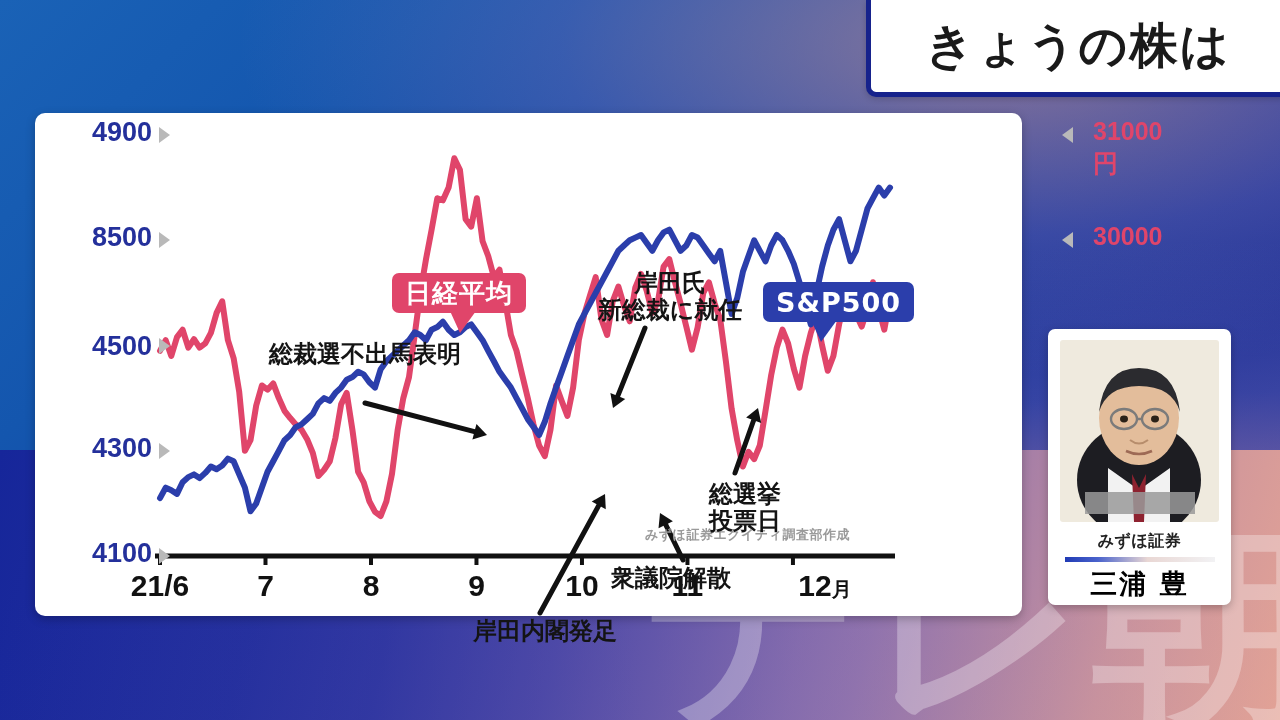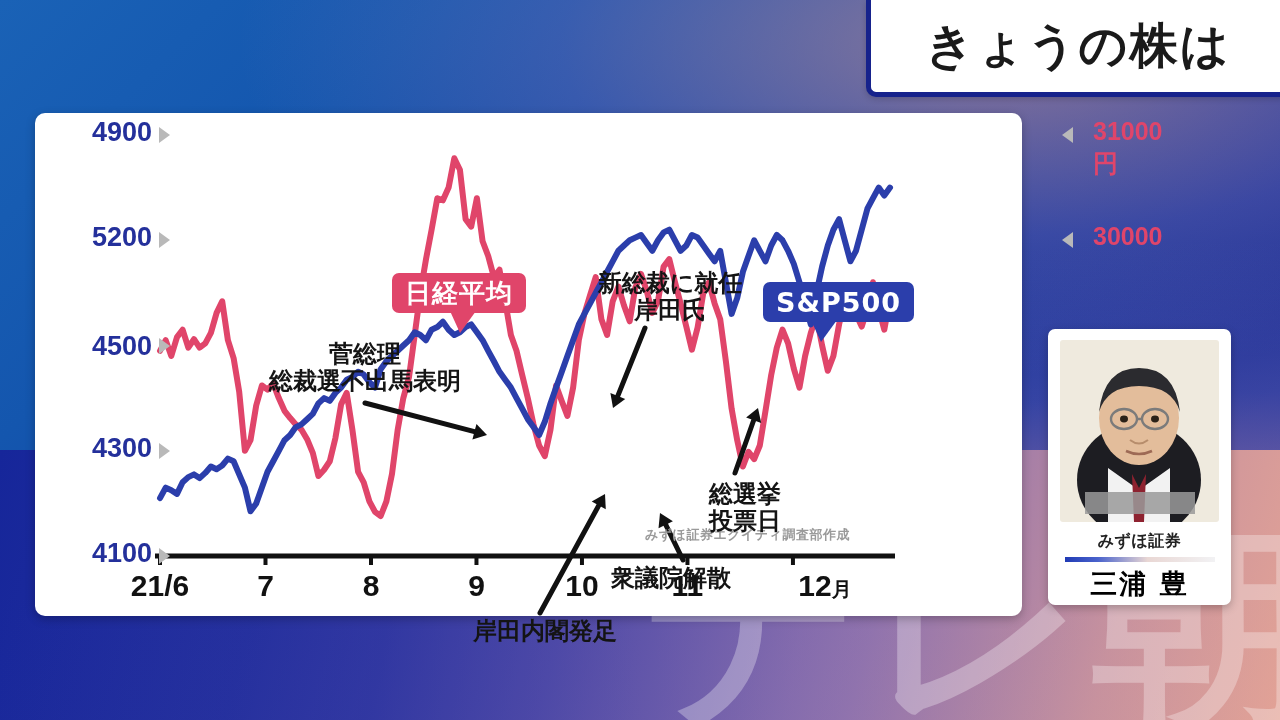--- a/index.html
+++ b/index.html
@@ -124,21 +124,21 @@
           <polygon points="625,400 637.899921008133,408.1603944747745 623.5284534553685,415.19324029846774" fill="#111"></polygon>
         </g>
         <g>
           <line x1="700" y1="360" x2="718.6634775442949" y2="307.25538954873184" stroke="#111" stroke-width="5" stroke-linecap="round"></line>
           <polygon points="723,295 726.2052557281298,309.92401875224266 711.12169936046,304.586760345221" fill="#111"></polygon>
         </g>
       </svg>
     <div id="overlay" style="position: absolute; left: 0px; top: 0px; width: 987px; height: 503px; pointer-events: none;">
         <div class="axis-left" style="top: 4px;">4900</div>
         <div class="tri-l" style="top: 14px;"></div>
-        <div class="axis-left" style="top: 109.25px;">5200</div>
+        <div class="axis-left" style="top: 109.25px;">8500</div>
         <div class="tri-l" style="top: 119.25px;"></div>
         <div class="axis-left" style="top: 218px;">4500</div>
         <div class="tri-l" style="top: 224.5px;"></div>
         <div class="axis-left" style="top: 319.75px;">4300</div>
         <div class="tri-l" style="top: 329.75px;"></div>
         <div class="axis-left" style="top: 425px;">4100</div>
         <div class="tri-l" style="top: 435px;"></div>
         <div style="position: absolute; left: 855px; top: 0px;">
           <div class="axis-right" style="top: 4px;">31000</div>
           <div class="tri-r" style="top: 14px;"></div>
@@ -164,26 +164,25 @@
         <div class="xlabel" style="left: 230.491px; top: 456px;">7</div>
         <div class="xlabel" style="left: 335.983px; top: 456px;">8</div>
         <div class="xlabel" style="left: 441.474px; top: 456px;">9</div>
         <div class="xlabel" style="left: 546.965px; top: 456px;">10</div>
         <div class="xlabel" style="left: 652.457px; top: 456px;">11</div>
         <div class="xlabel" style="left: 757.948px; top: 456px; margin-left: 32px;">12<span class="suffix">月</span></div>
         <div class="credit" style="left: 610px; top: 413px;">みずほ証券エクイティ調査部作成</div>
         <div class="callout callout-nikkei" style="left: 341px; top: 160px;">日経平均<div class="tail" style="left: 58px; top: 38px; border-left: 10px solid transparent; border-right: 16px solid transparent; border-top: 22px solid rgb(224, 69, 106);"></div></div>
         <div class="callout callout-sp" style="left: 712px; top: 169px;">S&amp;P500<div class="tail" style="left: 48px; top: 38px; border-left: 10px solid transparent; border-right: 16px solid transparent; border-top: 22px solid rgb(43, 62, 171);"></div></div>
         <div class="annot" style="left: 200px; top: 228px; width: 260px;">
-          <div>菅総理</div>
           <div>総裁選不出馬表明</div>
         </div>
         <div class="annot" style="left: 530px; top: 157px; width: 210px;">
+          <div>岸田氏</div>
           <div>新総裁に就任</div>
-          <div>岸田氏</div>
         </div>
         <div class="annot" style="left: 410px; top: 505px; width: 200px;">
           <div>岸田内閣発足</div>
         </div>
         <div class="annot" style="left: 546px; top: 452px; width: 180px;">
           <div>衆議院解散</div>
         </div>
         <div class="annot" style="left: 645px; top: 368px; width: 130px;">
           <div>総選挙</div>
           <div>投票日</div>

